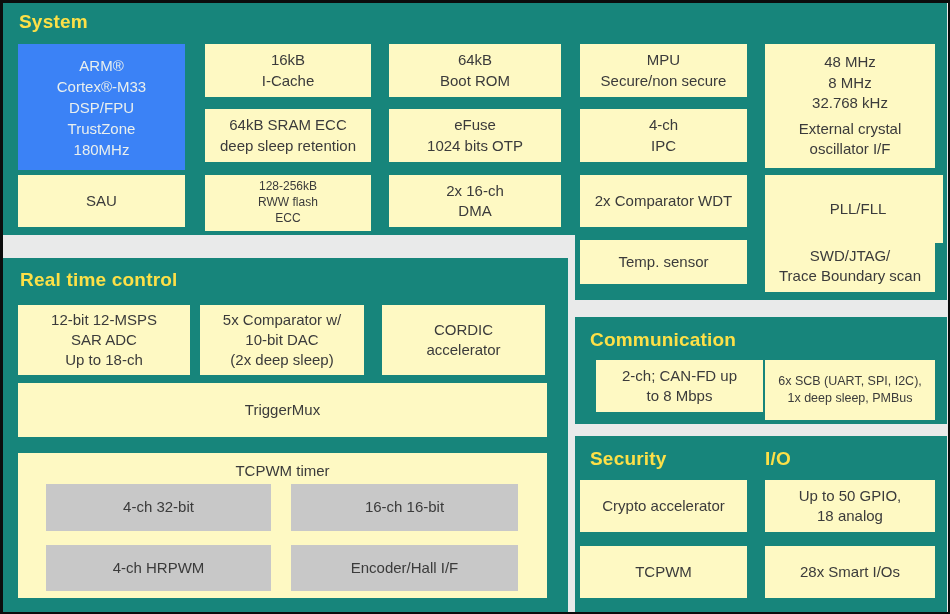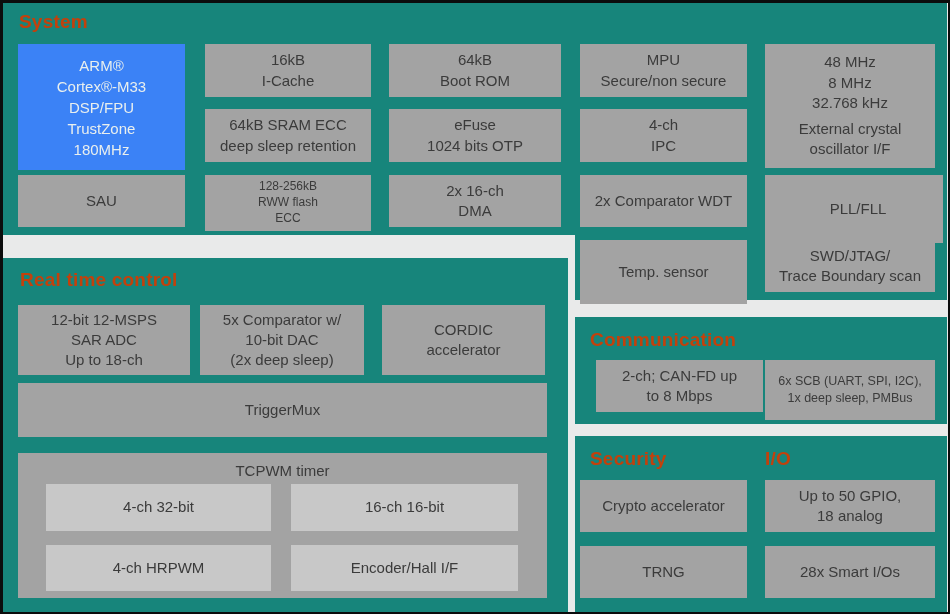--- a/index.html
+++ b/index.html
@@ -4,23 +4,23 @@
 <style>
   html,body { margin:0; padding:0; background:#222; }
   .canvas {
     position:relative; width:950px; height:614px;
     background:#0b0c0c; overflow:hidden;
     font-family:"Liberation Sans","DejaVu Sans",sans-serif;
     -webkit-font-smoothing:antialiased;
   }
   .mat { position:absolute; left:3px; top:3px; width:945px; height:609px; background:#e9eaea; }
   .panel { position:absolute; background:#17857b; }
-  .sec-title { position:absolute; color:#c2410c; font-weight:bold; font-size:19px; letter-spacing:0.2px; }
+  .sec-title { position:absolute; color:#fde047; font-weight:bold; font-size:19px; letter-spacing:0.2px; }
   .blk {
-    position:absolute; background:#a3a3a3; color:#3b3b3b;
+    position:absolute; background:#fef9c3; color:#3b3b3b;
     display:flex; flex-direction:column; align-items:center; justify-content:center;
     text-align:center; font-size:15px; line-height:1.35; white-space:pre-line;
   }
   .blk.dark { background:#3b82f6; color:#e9efee; }
   .blk.inner { background:#c8c8c8; }
   .blk.small { font-size:12px; line-height:1.33; }
   .blk.small2 { font-size:12.5px; line-height:1.4; }
   .blk .gap-after { margin-bottom:6px; }
   .tcpwm-title { position:absolute; left:0; right:0; top:8px; text-align:center; color:#3b3b3b; font-size:15px; white-space:pre-line; }
 </style>
@@ -67,21 +67,21 @@
   <div class="blk" style="left:580px; top:109px; width:167px; height:53px;">4-ch
 IPC</div>
   <div class="blk" style="left:18px; top:175px; width:167px; height:52px;">SAU</div>
   <div class="blk small" style="left:205px; top:175px; width:166px; height:56px;">128-256kB
 RWW flash
 ECC</div>
   <div class="blk" style="left:389px; top:175px; width:172px; height:52px;">2x 16-ch
 DMA</div>
   <div class="blk" style="left:580px; top:175px; width:167px; height:52px;">2x Comparator WDT</div>
   <div class="blk" style="left:765px; top:175px; width:170px; height:68px;padding-left:8px;">PLL/FLL</div>
-  <div class="blk" style="left:580px; top:240px; width:167px; height:64px;">Temp. sensor</div>
+  <div class="blk" style="left:580px; top:240px; width:167px; height:44px;">Temp. sensor</div>
   <div class="blk" style="left:765px; top:240px; width:170px; height:52px;">SWD/JTAG/
 Trace Boundary scan</div>
 
   <div class="blk" style="left:18px; top:305px; width:172px; height:70px;">12-bit 12-MSPS
 SAR ADC
 Up to 18-ch</div>
   <div class="blk" style="left:200px; top:305px; width:164px; height:70px;">5x Comparator w/
 10-bit DAC
 (2x deep sleep)</div>
   <div class="blk" style="left:382px; top:305px; width:163px; height:70px;">CORDIC
@@ -95,18 +95,18 @@
     <div class="blk inner" style="left:28px; top:92px; width:225px; height:46px;">4-ch HRPWM</div>
     <div class="blk inner" style="left:273px; top:92px; width:227px; height:46px;">Encoder/Hall I/F</div>
   </div>
 
   <div class="blk" style="left:596px; top:360px; width:167px; height:52px;">2-ch; CAN-FD up
 to 8 Mbps</div>
   <div class="blk small2" style="left:765px; top:360px; width:170px; height:60px;">6x SCB (UART, SPI, I2C),
 1x deep sleep, PMBus</div>
 
   <div class="blk" style="left:580px; top:480px; width:167px; height:52px;">Crypto accelerator</div>
-  <div class="blk" style="left:580px; top:546px; width:167px; height:52px;">TRNG</div>
+  <div class="blk" style="left:580px; top:546px; width:167px; height:52px;">TCPWM</div>
 
   <div class="blk" style="left:765px; top:480px; width:170px; height:52px;">Up to 50 GPIO,
 18 analog</div>
   <div class="blk" style="left:765px; top:546px; width:170px; height:52px;">28x Smart I/Os</div>
 </div>
 
 </body></html>

